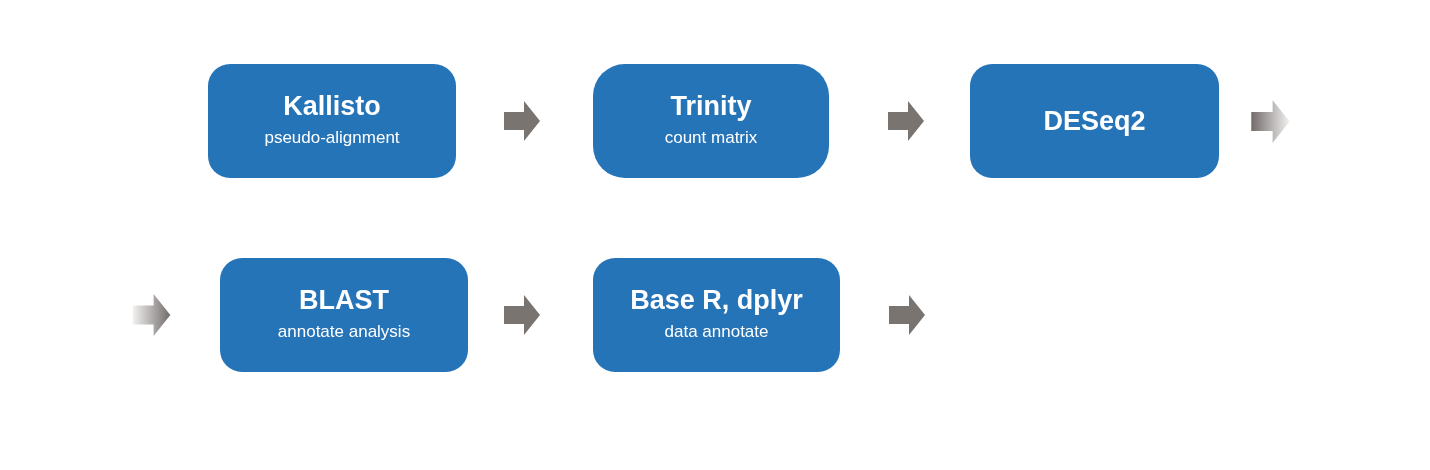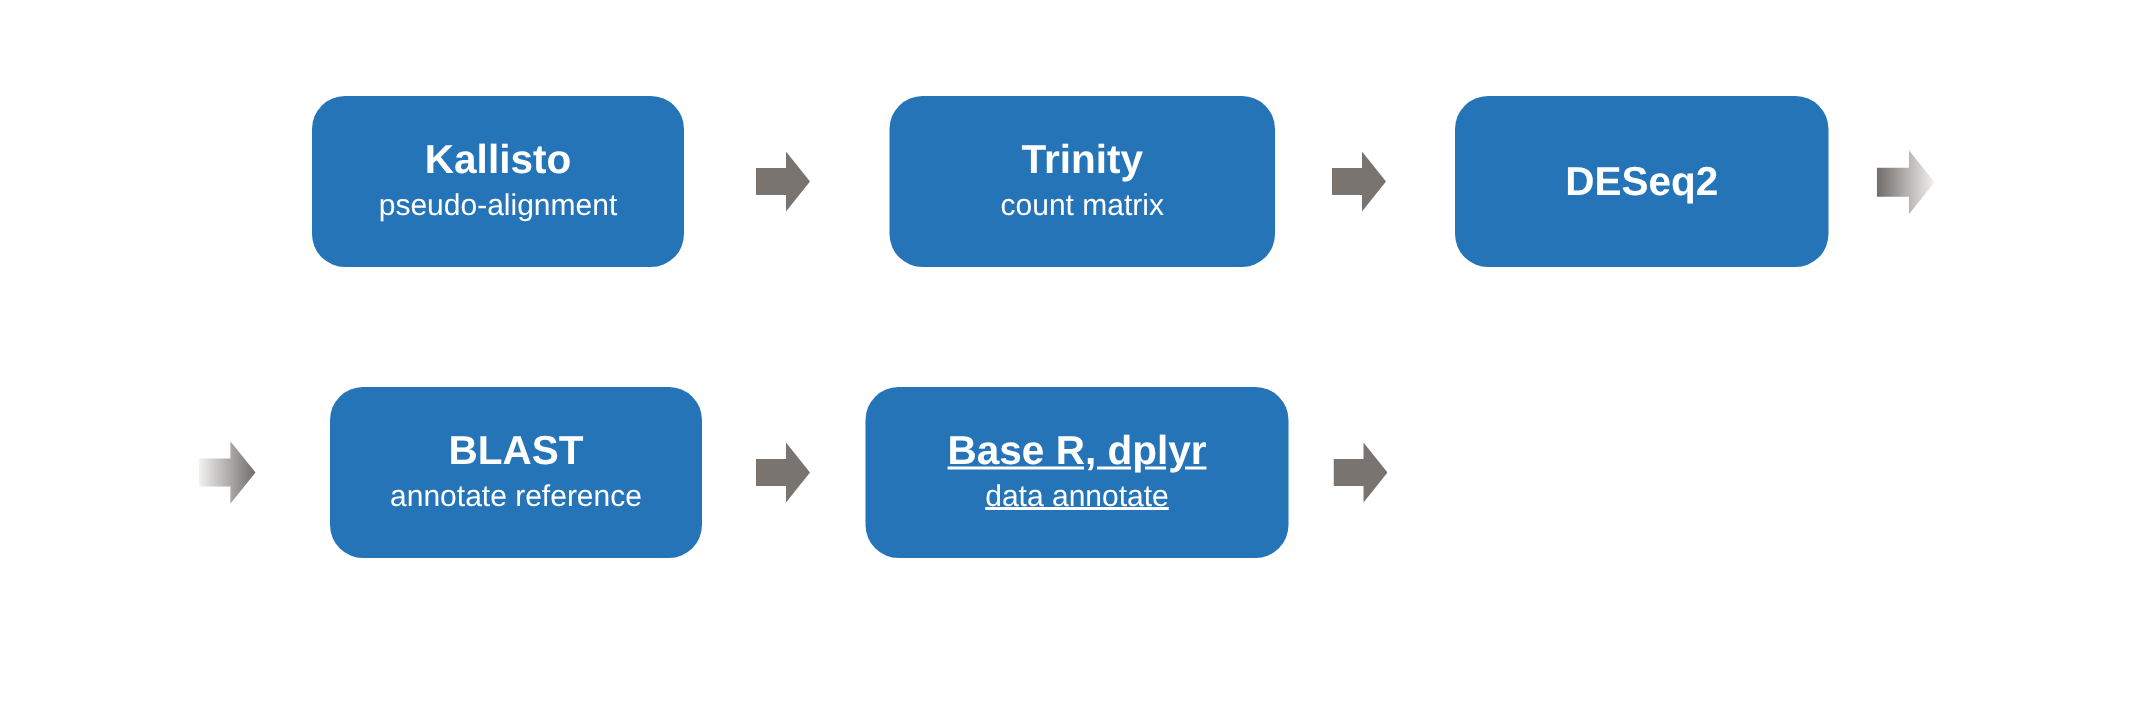--- a/index.html
+++ b/index.html
@@ -24,34 +24,34 @@
     padding: 0 20px;
     box-sizing: border-box;
   }
   .node .title {
     font-weight: 700;
     font-size: 27px;
     line-height: 32px;
   }
   .node .subtitle {
     font-weight: 400;
-    font-size: 20px;
+    font-size: 17px;
     line-height: 31px;
     text-align: center;
   }
   .arrow {
     position: absolute;
     display: block;
   }
   
   #node-0 { left: 208px; top: 64px;  width: 248px; height: 114px; }
-  #node-1 { left: 593px; top: 64px;  width: 257px; height: 114px; }
+  #node-1 { left: 593px; top: 64px;  width: 236px; height: 114px; border-radius: 32px; }
   #node-2 { left: 970px; top: 64px;  width: 249px; height: 114px; gap: 21px; }
   #node-3 { left: 220px; top: 258px; width: 248px; height: 114px; }
-  #node-4 { left: 577px; top: 258px; width: 282px; height: 114px; text-decoration: underline; }
+  #node-4 { left: 593px; top: 258px; width: 247px; height: 114px; }
   #node-5 { left: 977px; top: 256px; width: 245px; height: 119px; }
   #arrow-0 { left: 504px;  top: 99px;  }
   #arrow-1 { left: 888px;  top: 99px;  }
   #arrow-2 { left: 1251px; top: 98px;  }
   #arrow-3 { left: 132px;  top: 292px; }
   #arrow-4 { left: 504px;  top: 293px; }
   #arrow-5 { left: 889px;  top: 293px; }
 </style>
 </head>
 <body>
@@ -65,21 +65,21 @@
   <div class="node" id="node-1">
     <div class="title">Trinity</div>
     <div class="subtitle">count matrix</div>
   </div>
   <div class="node" id="node-2">
     <div class="title">DESeq2</div>
   </div>
 
   <div class="node" id="node-3">
     <div class="title">BLAST</div>
-    <div class="subtitle">annotate reference</div>
+    <div class="subtitle">annotate analysis</div>
   </div>
   <div class="node" id="node-4">
     <div class="title">Base R, dplyr</div>
     <div class="subtitle">data annotate</div>
   </div>
 
   <svg class="arrow" id="arrow-0" width="36" height="44" viewBox="0 0 36 44">
     <polygon points="0,13 20,13 20,2 36,22 20,42 20,31 0,31" style="fill:var(--arrow-solid,#7A7470)"></polygon>
   </svg>
   <svg class="arrow" id="arrow-1" width="36" height="44" viewBox="0 0 36 44">

